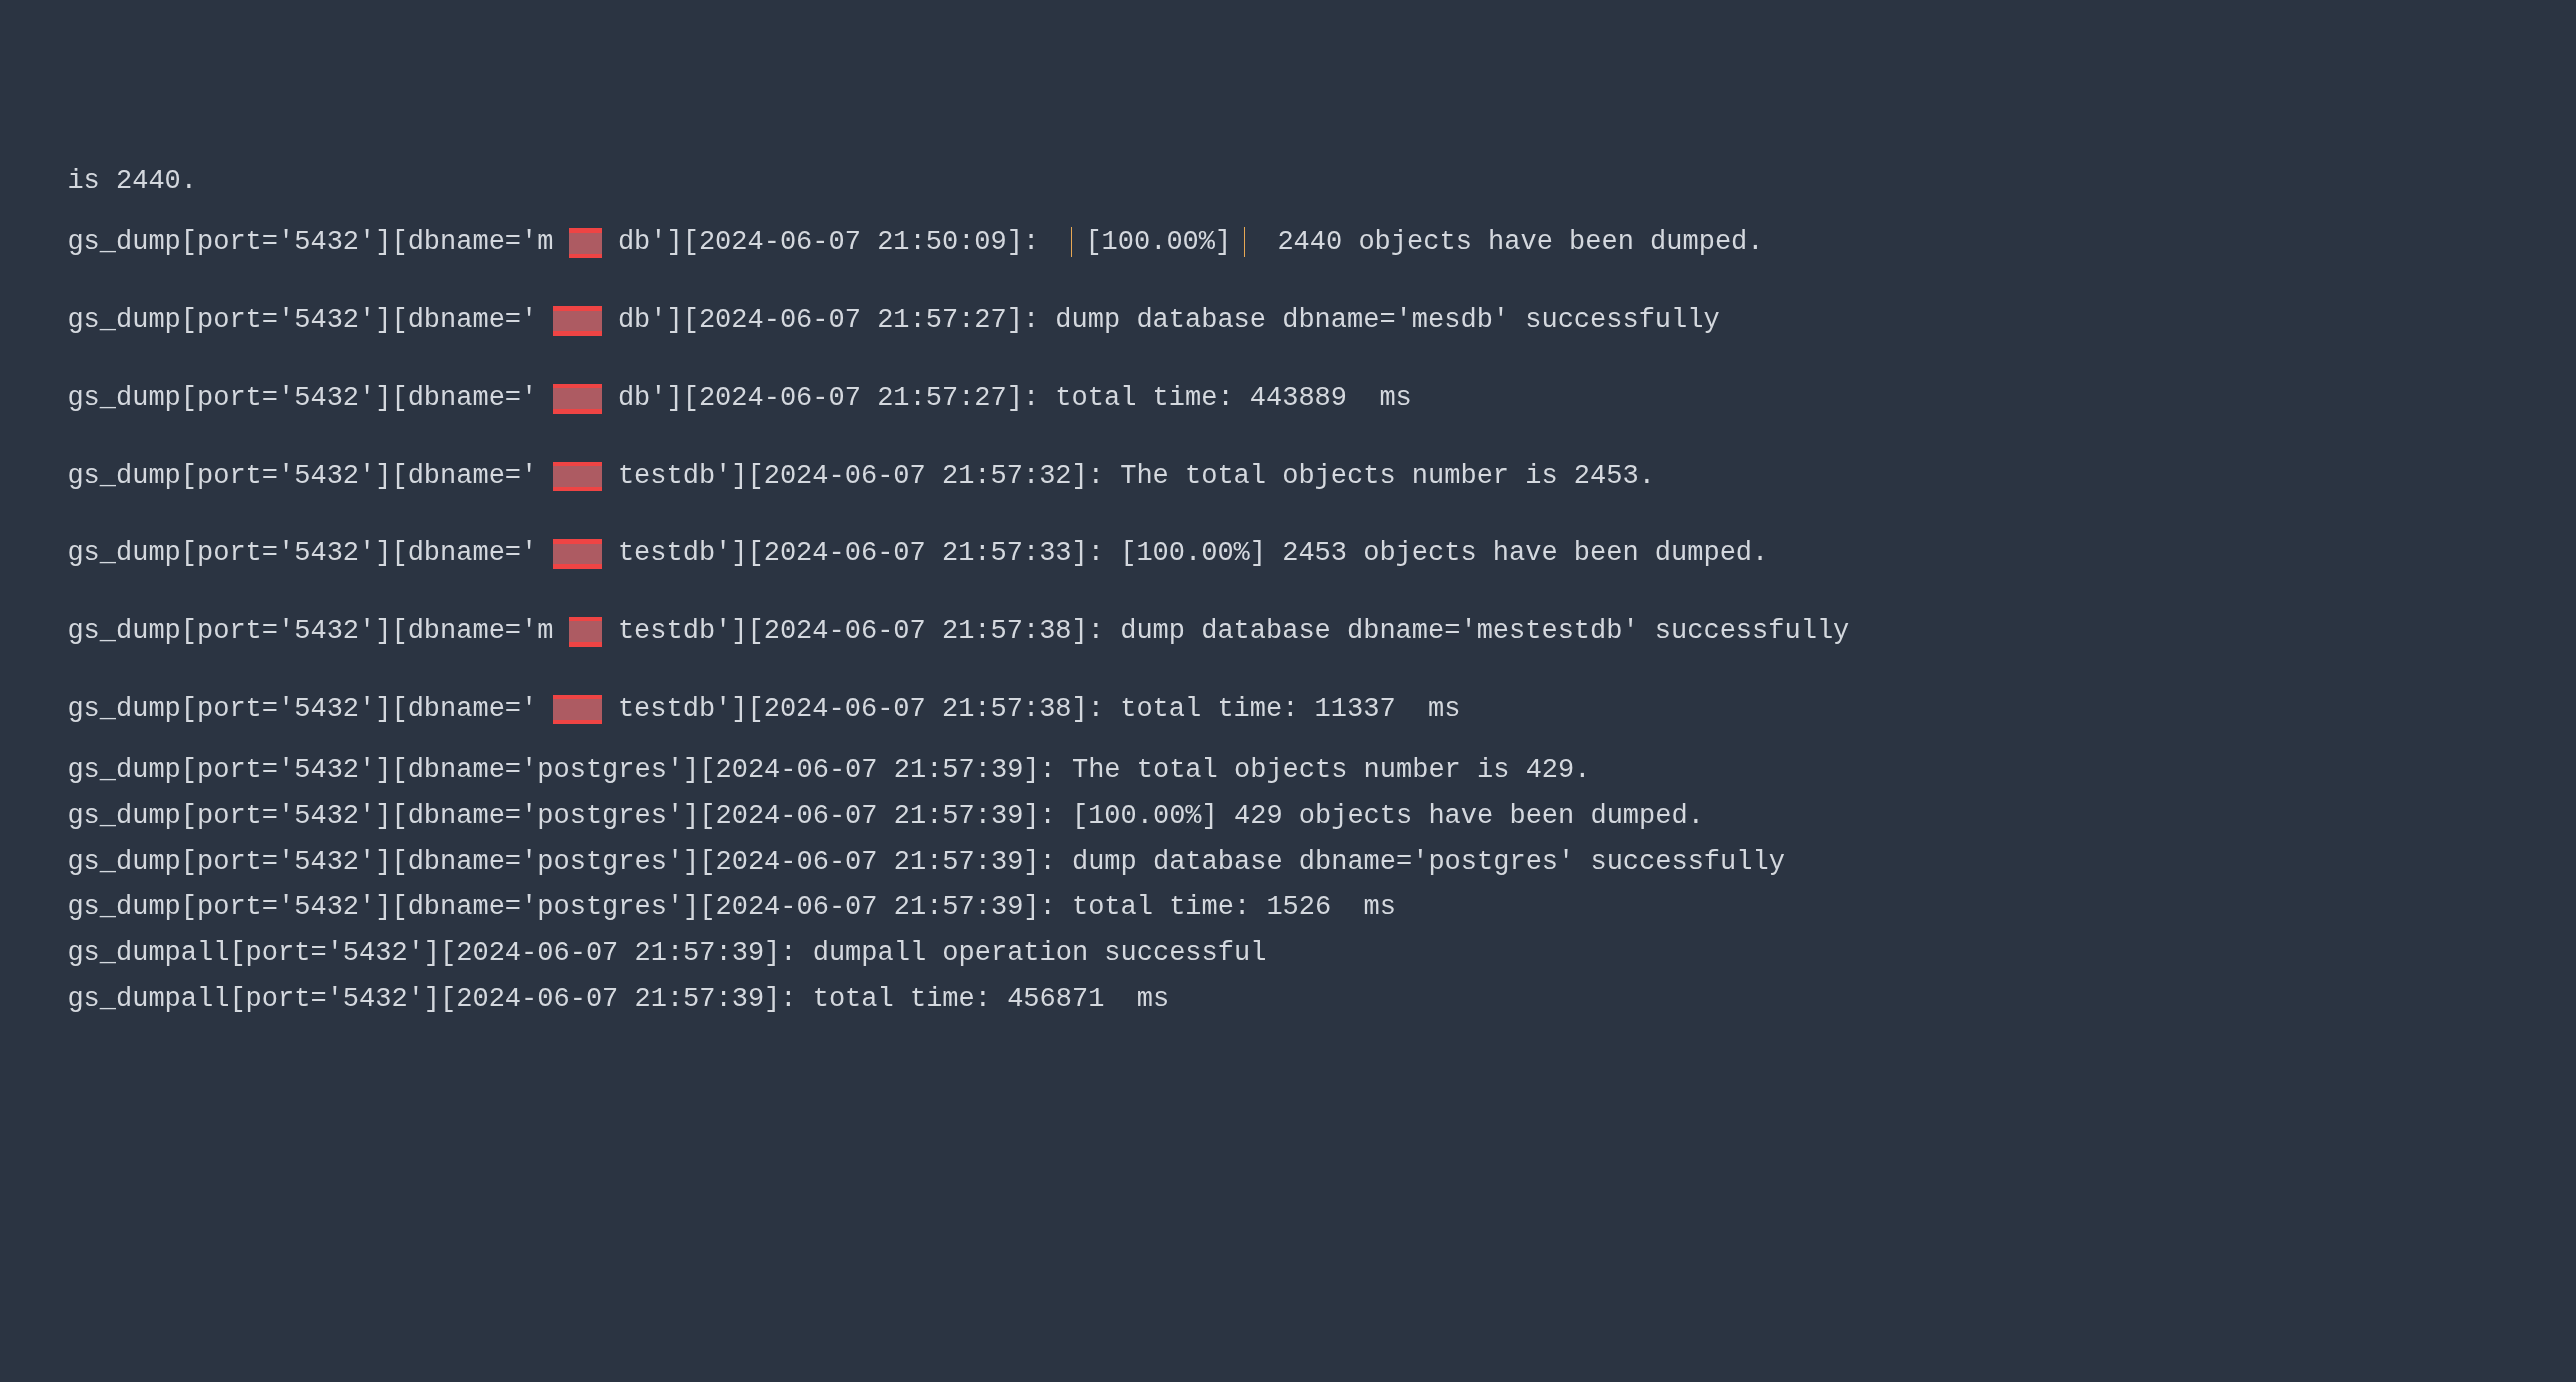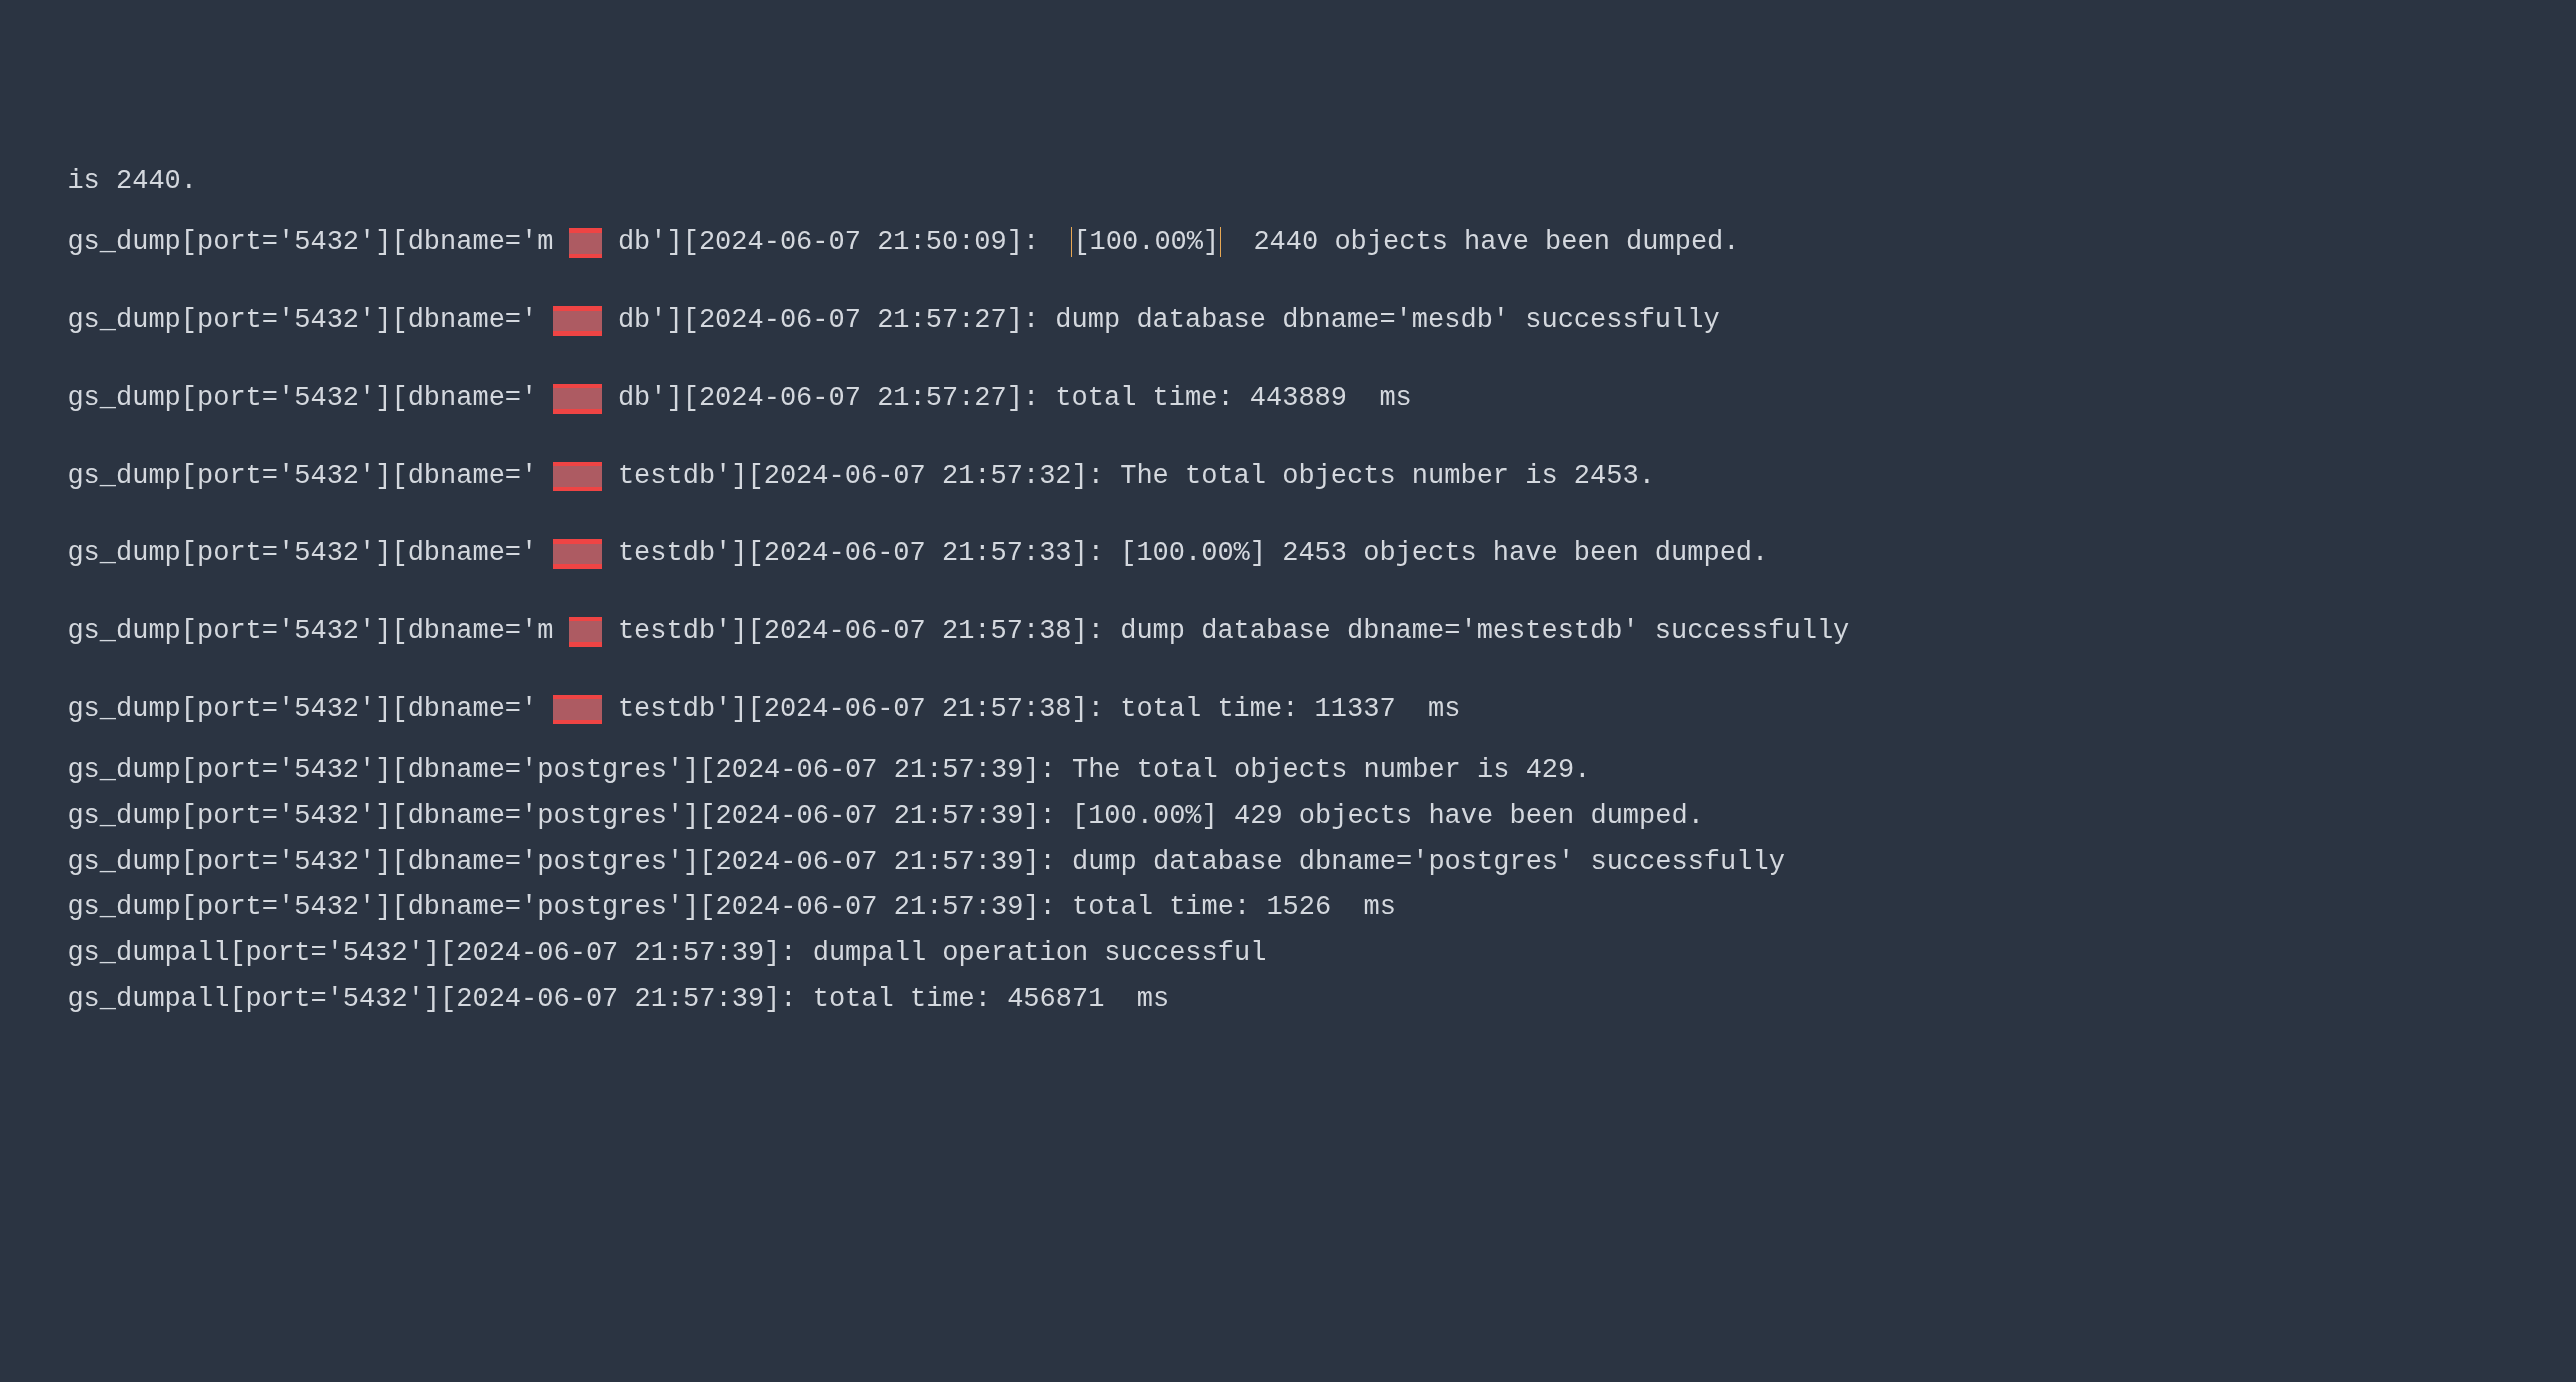--- a/index.html
+++ b/index.html
@@ -17,21 +17,21 @@
       white-space: pre-wrap;
       word-break: break-all;
       overflow: hidden;
     }
     .terminal {
       padding: 0 3.4px;
     }
     .cursor-highlight {
       border-left: 1.7px solid #e8a854;
       border-right: 1.7px solid #e8a854;
-      padding: 0 1px;
+      padding: 0 13px;
     }
     .line {
       display: block;
     }
     .redact {
       display: inline-block;
       background-color: #ef4444;
       color: transparent;
       position: relative;
       vertical-align: baseline;

